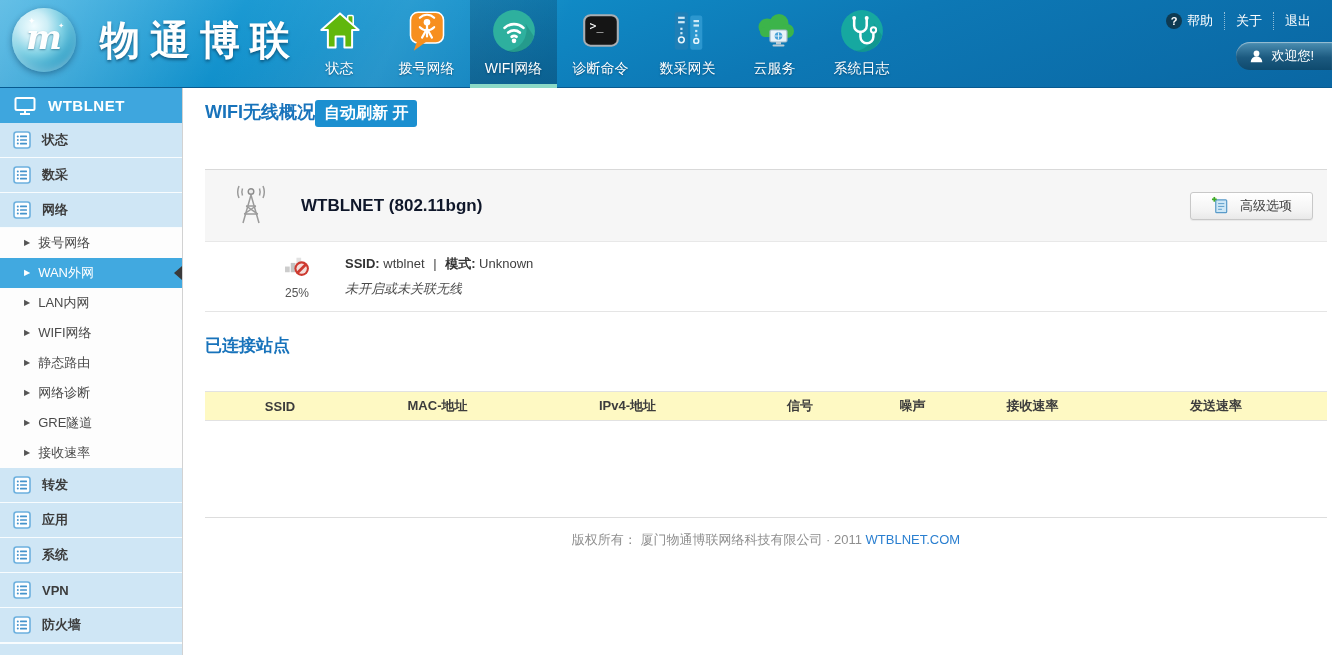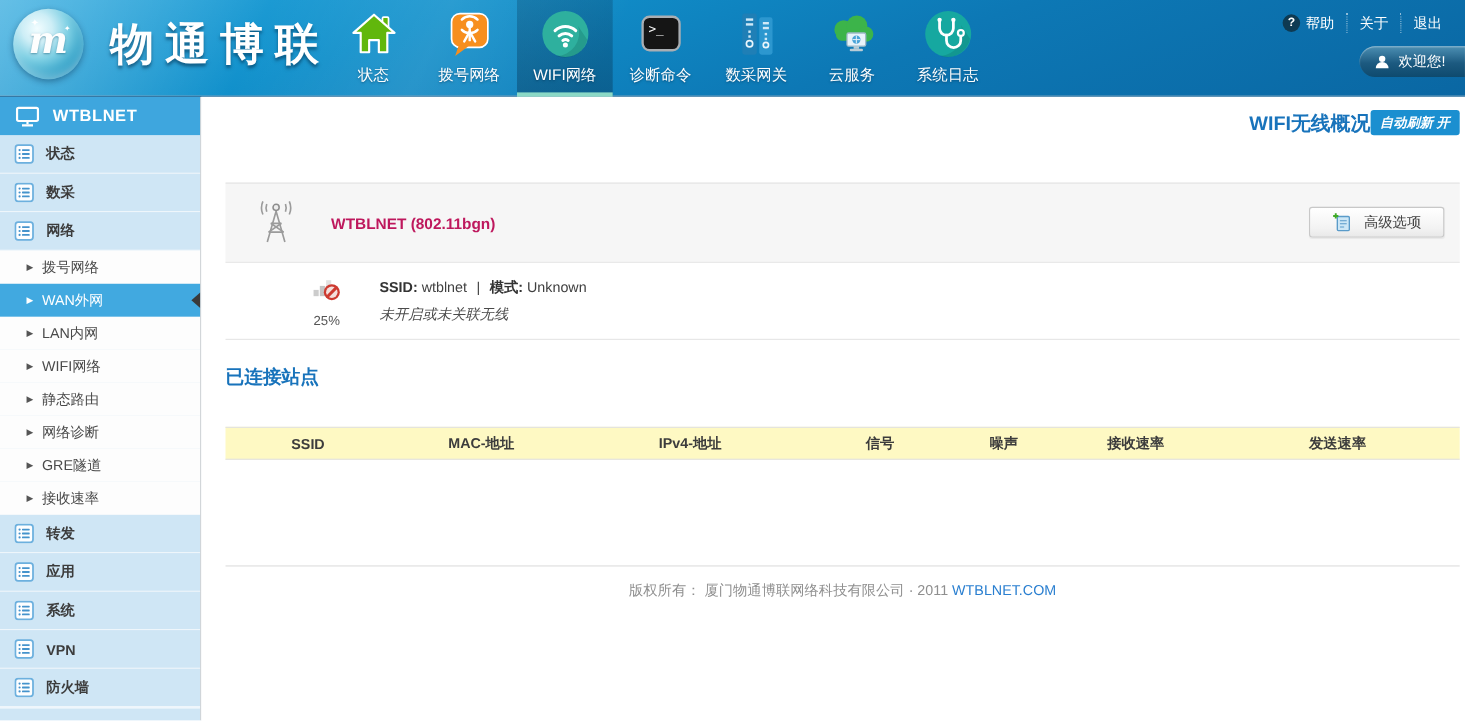--- a/index.html
+++ b/index.html
@@ -64,29 +64,29 @@
   .sub-arrow { font-size:8px; color:#555; margin-right:8px; line-height:1; }
   .side-sub.selected { background:#41a9e0; color:#fff; }
   .side-sub.selected .sub-arrow { color:#fff; }
   .sel-notch { position:absolute; right:0; top:50%; transform:translateY(-50%);
     width:0; height:0; border-top:7px solid transparent; border-bottom:7px solid transparent;
     border-right:8px solid #3a3a3a; }
   .side-partial { flex:none; height:12px; background:#cfe6f5; border-top:1px solid rgba(255,255,255,.85); }
 
   
   .main { flex:1; height:567px; background:#fff; padding:12px 5px 0 22px; position:relative; }
-  .page-head { display:flex; align-items:flex-start; justify-content:flex-end; }
+  .page-head { display:flex; align-items:flex-start; justify-content:flex-start; }
   .page-title { color:#1873bb; font-size:18px; font-weight:bold; }
-  .auto-refresh-btn { background:#1b8fd0; color:#fff; font-size:12px; font-weight:bold;
-    padding:3px 9px; border-radius:3px; border:none; cursor:pointer; white-space:nowrap;font-style:italic; }
+  .auto-refresh-btn { background:#1b8fd0; color:#fff; font-size:16px; font-weight:bold;
+    padding:3px 9px; border-radius:3px; border:none; cursor:pointer; white-space:nowrap; }
 
   .wifi-card { margin-top:42px; border-top:1px solid #d9d9d9; }
   .card-head { height:72px; background:#f6f6f6; display:flex; align-items:center; padding:0 14px 0 24px;
     border-bottom:1px solid #e8e8e8; }
-  .card-title { font-size:14px; font-weight:bold; color:#be185d; margin-left:28px; }
+  .card-title { font-size:17px; font-weight:bold; color:#0f172a; margin-left:28px; }
   .adv-btn { margin-left:auto; }
   .card-body { height:70px; display:flex; align-items:center; padding:0 18px 0 70px;
     border-bottom:1px solid #e5e5e5; }
   .signal-block { width:44px; text-align:center; }
   .signal-pct { font-size:12px; color:#555; margin-top:4px; }
   .ssid-block { margin-left:26px; }
   .ssid-line { font-size:13px; color:#404040; }
   .ssid-line b { color:#333; }
   .ssid-line .sep { margin:0 5px; color:#404040; }
   .status-line { font-size:13px; color:#4a4a4a; font-style:italic; margin-top:7px; }

